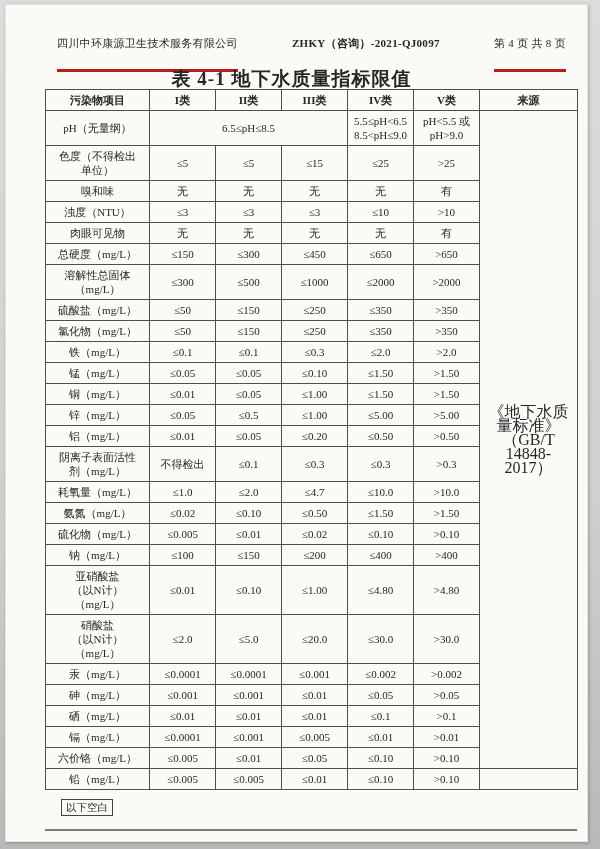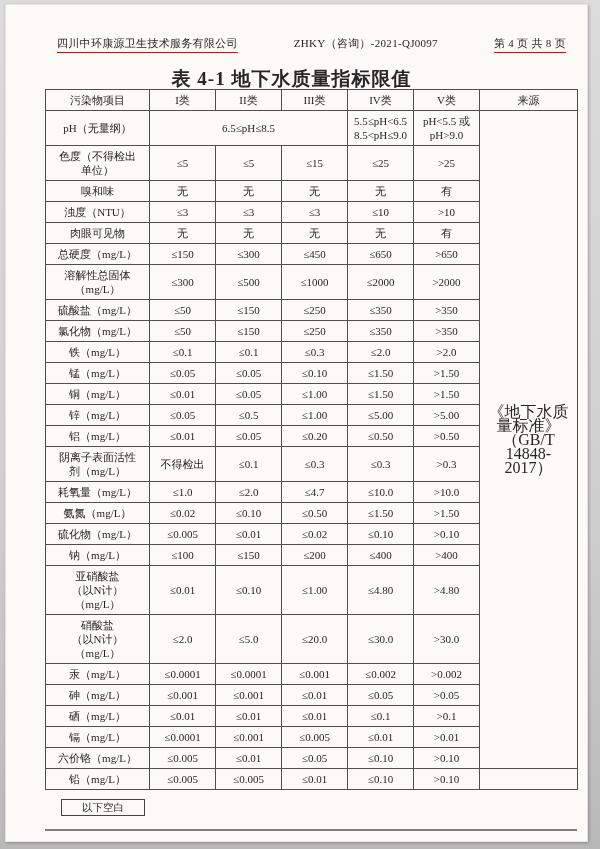--- a/index.html
+++ b/index.html
@@ -15,43 +15,43 @@
   .page {
     position: absolute; top: 4px; left: 5px; right: 12px; bottom: 7px;
     background: #fbfaf7;
     box-shadow: inset 0 0 0 1px #e6e4df, 1px 1px 3px rgba(0,0,0,0.25);
   }
   .doc-header {
     position: absolute; top: 32px; left: 52px; right: 22px;
     display: flex; justify-content: space-between; align-items: baseline;
     font-size: 11px; letter-spacing: 0.3px;
   }
-  .doc-header .underlined { border-bottom: 1px solid #b91c1c; padding-bottom: 1px; }
-  .doc-header .docnum { font-weight: normal; text-align: center; }
+  .doc-header .underlined { border-bottom: 3px solid #b91c1c; padding-bottom: 18px; }
+  .doc-header .docnum { font-weight: bold; text-align: center; }
   .doc-title {
     position: absolute; top: 62px; left: 0; right: 10px;
     text-align: center; font-weight: bold; font-size: 19px; letter-spacing: 1px;
   }
   .content { position: absolute; top: 85px; left: 40px; right: 11px; }
   table.standards {
     border-collapse: collapse; table-layout: fixed; width: 532px;
     font-size: 11px;
   }
   table.standards th, table.standards td {
     border: 1px solid #4f4f4f;
     text-align: center; vertical-align: middle;
     padding: 3px 2px; line-height: 14px;
     white-space: pre-line;
     overflow: hidden;
   }
-  table.standards th { font-weight: normal; }
+  table.standards th { font-weight: bold; }
   td.src { font-size: 16px; line-height: 15px; letter-spacing: 0; }
   .blank-note {
     display: inline-block; margin: 9px 0 0 16px;
-    border: 1px solid #444; padding: 1px 20px;
+    border: 1px solid #444; padding: 1px 4px;
     font-size: 10.5px; line-height: 13px;
   }
   .footer-line {
     margin-top: 13px; width: 100%;
     border-top: 2px solid #7d7d7d; height: 0;
   }
 </style>
 </head>
 <body>
 

